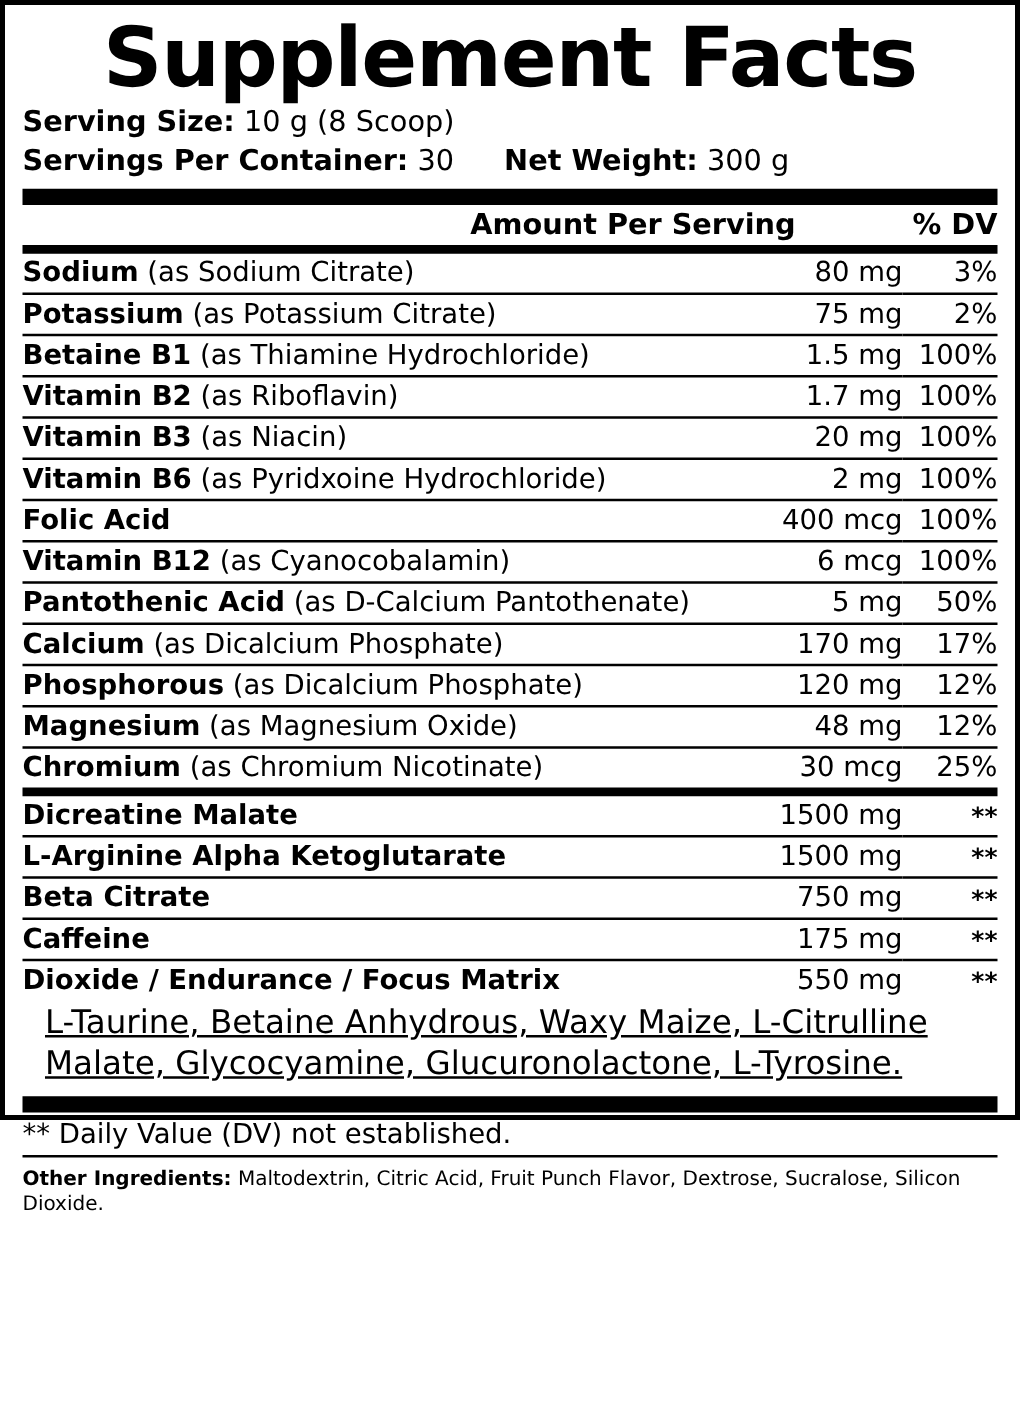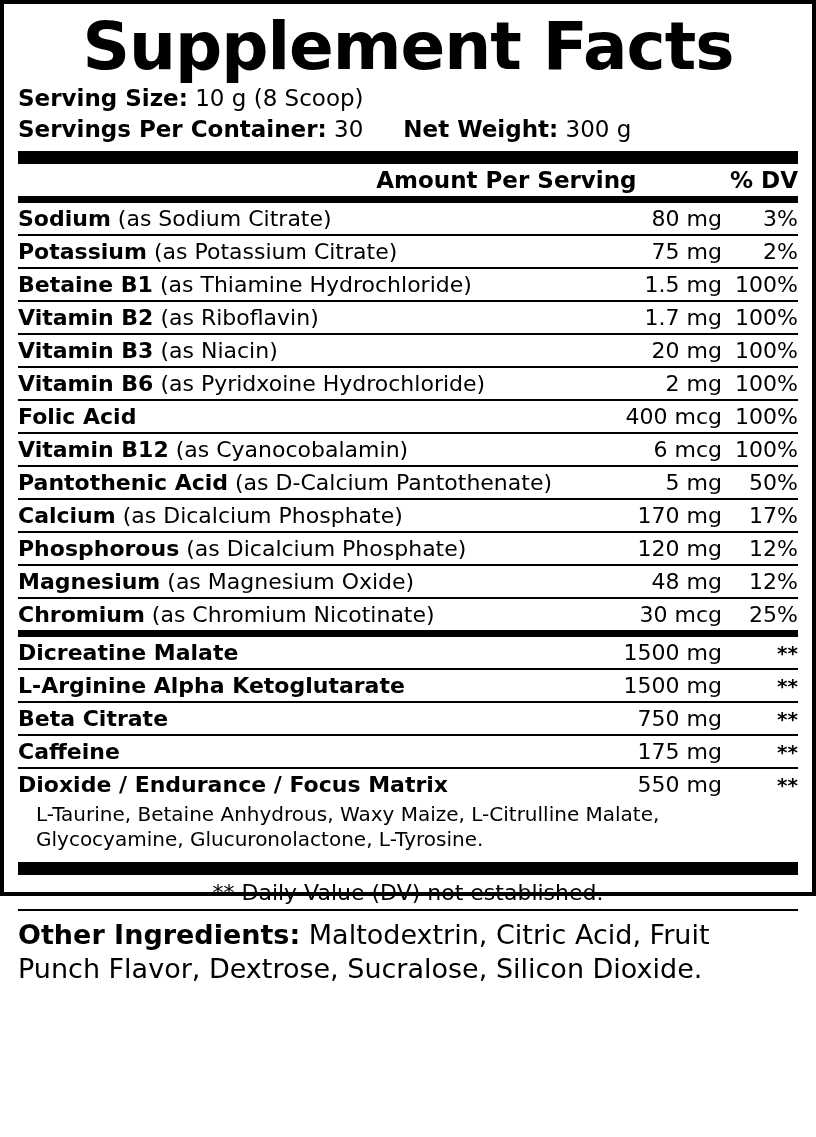--- a/index.html
+++ b/index.html
@@ -107,31 +107,31 @@
   .hdr-dv {
     text-align: right;
   }
   .stars {
     font-weight: bold;
     letter-spacing: 0px;
     font-size: 20px;
     vertical-align: top;
   }
   .matrix-sub {
-    font-size: 20px;
+    font-size: 26px;
     line-height: 1.25;
     padding: 2px 0 4px 18px;
+    text-decoration: underline;
   }
   .footnote {
     font-size: 22px;
     padding: 5px 0 4px 0;
-    text-align: center;
   }
   .other {
-    font-size: 27px;
+    font-size: 16px;
     line-height: 1.25;
     padding-top: 7px;
   }
   .other b {
     font-weight: bold;
   }
 </style>
 </head>
 <body>
 

